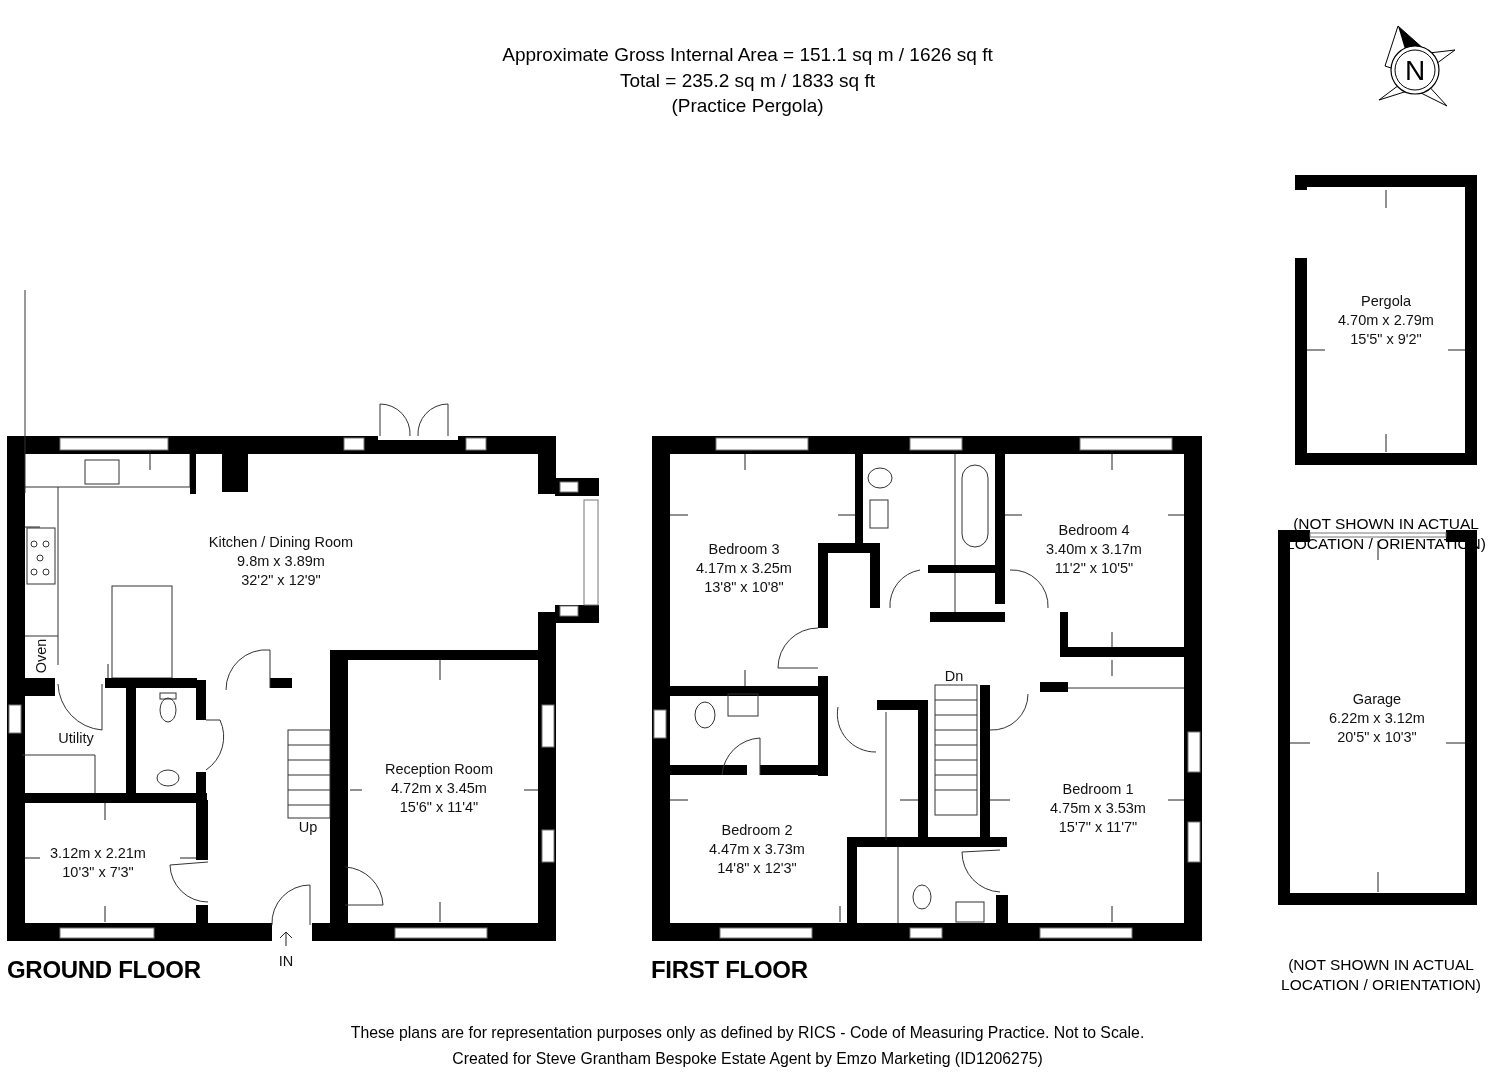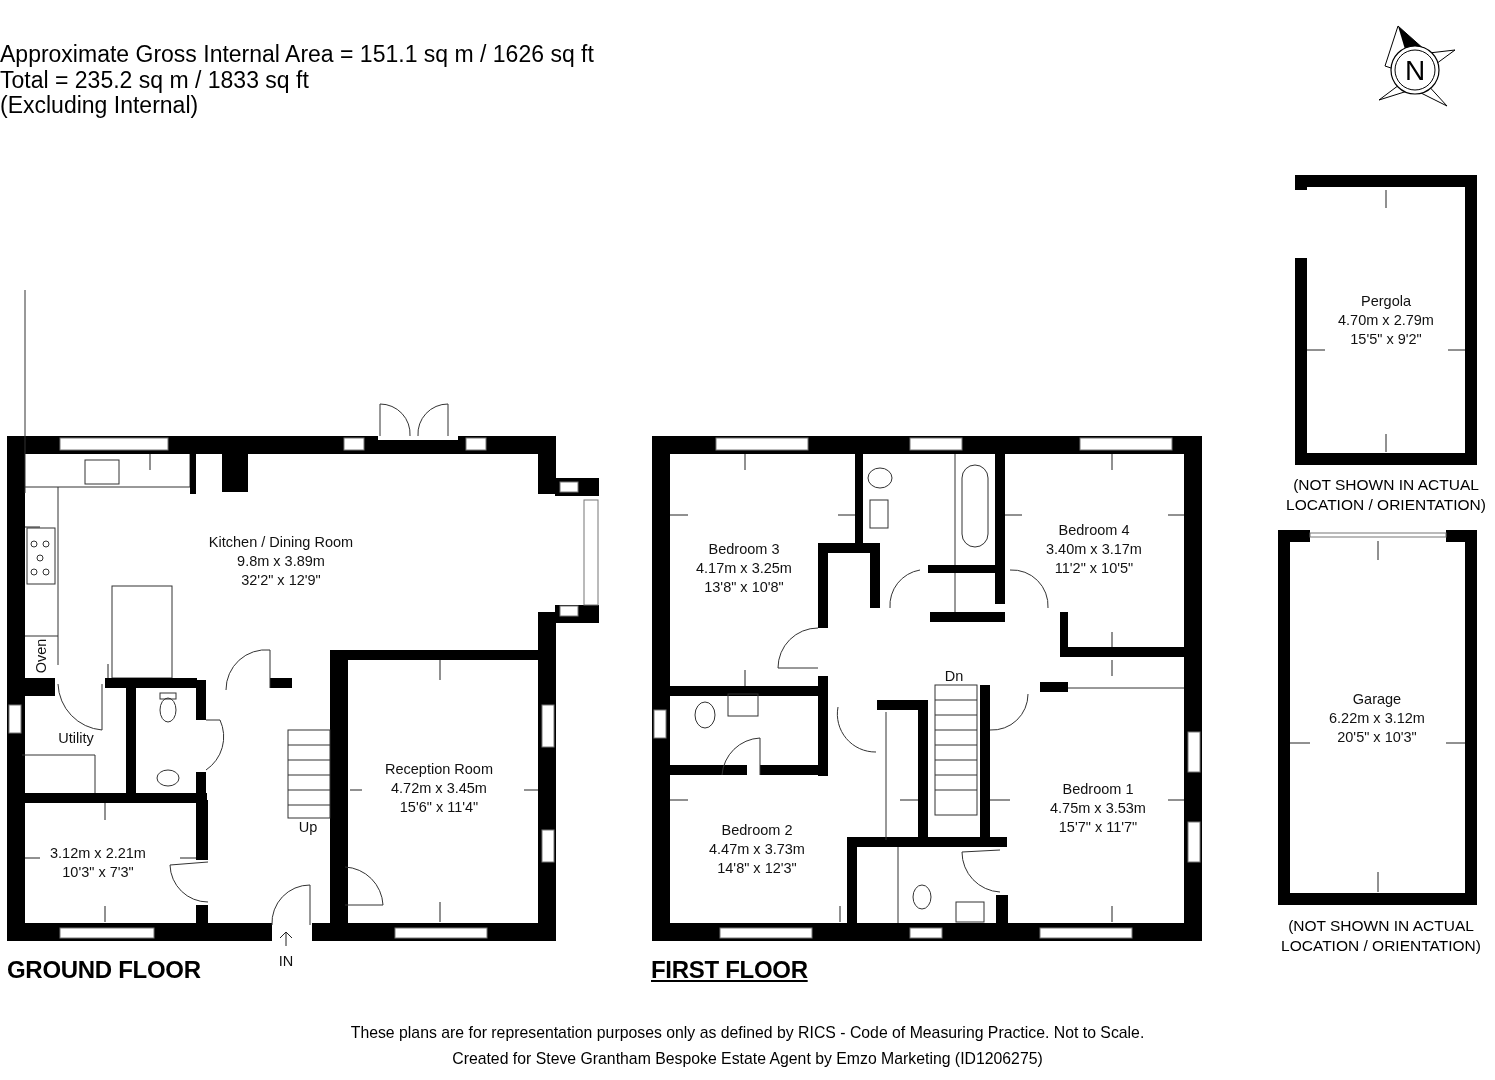--- a/index.html
+++ b/index.html
@@ -1,36 +1,36 @@
 <!DOCTYPE html>
 <html><head>
 <meta charset="utf-8">
 <style>
   html, body { margin:0; padding:0; background:#ffffff; }
   body { width:1495px; height:1080px; position:relative; overflow:hidden; font-family:"Liberation Sans", sans-serif; color:#000; }
-  .hdr { position:absolute; left:0; top:42px; width:1495px; font-size:23px; line-height:25.5px; }
+  .hdr { position:absolute; left:0; top:42px; width:1495px; text-align:center; font-size:19px; line-height:25.5px; }
   .hdr div { white-space:nowrap; }
   .foot { position:absolute; left:0; top:1020px; width:1495px; text-align:center; font-size:17px; line-height:26px; transform:scaleX(0.93); }
   .floor-title { position:absolute; font-weight:bold; font-size:24px; letter-spacing:-0.3px;text-align:center; }
-  .note { position:absolute; text-align:center; font-size:15.5px; line-height:20px; white-space:nowrap; }
+  .note { position:absolute; text-align:center; font-size:15.5px; line-height:20px; white-space:nowrap;margin-top:39px; }
   svg.plan { position:absolute; left:0; top:0; }
   .room-label { font-size:14.5px; text-anchor:middle; fill:#111; }
   .w { fill:#000; }
   .win { fill:#fff; stroke:#777; stroke-width:1; }
   .ln { fill:none; stroke:#333; stroke-width:1; }
   .arr { stroke:#222; stroke-width:1; fill:none; }
   .compass { position:absolute; left:1367px; top:22px; width:92px; height:92px; }
 </style>
 </head>
 <body>
 
 <div class="hdr">
   <div>Approximate Gross Internal Area = 151.1 sq m / 1626 sq ft</div>
   <div>Total = 235.2 sq m / 1833 sq ft</div>
-  <div>(Excluding Internal)</div>
+  <div>(Practice Pergola)</div>
 </div>
 
 <svg class="compass" viewBox="0 0 92 92">
   <polygon points="31,4 58,28 36,50 18,44" fill="#fff" stroke="#000" stroke-width="1"></polygon>
   <polygon points="31,4 58,28 40,34" fill="#000"></polygon>
   <polygon points="88,28 58,50 36,34" fill="#fff" stroke="#000" stroke-width="1"></polygon>
   <polygon points="80,84 58,60 40,64" fill="#fff" stroke="#000" stroke-width="1"></polygon>
   <polygon points="12,78 36,60 50,66" fill="#fff" stroke="#000" stroke-width="1"></polygon>
   <circle cx="48" cy="48" r="24" fill="#fff" stroke="#000" stroke-width="1.2"></circle>
   <circle cx="48" cy="48" r="20" fill="#fff" stroke="#000" stroke-width="1"></circle>
@@ -246,21 +246,21 @@
     <text class="room-label" x="1386" y="325">4.70m x 2.79m</text>
     <text class="room-label" x="1386" y="344">15'5" x 9'2"</text>
 
     <text class="room-label" x="1377" y="704">Garage</text>
     <text class="room-label" x="1377" y="723">6.22m x 3.12m</text>
     <text class="room-label" x="1377" y="742">20'5" x 10'3"</text>
   </g>
 </svg>
 
 <div class="floor-title" style="left:7px; top:956px;">GROUND FLOOR</div>
-<div class="floor-title" style="left:651px; top:956px;text-decoration:underline;">FIRST FLOOR</div>
+<div class="floor-title" style="left:651px; top:956px;">FIRST FLOOR</div>
 
 <div class="note" style="left:1280px; top:475px; width:212px;">
   <div>(NOT SHOWN IN ACTUAL</div>
   <div>LOCATION / ORIENTATION)</div>
 </div>
 <div class="note" style="left:1270px; top:916px; width:222px;">
   <div>(NOT SHOWN IN ACTUAL</div>
   <div>LOCATION / ORIENTATION)</div>
 </div>
 

